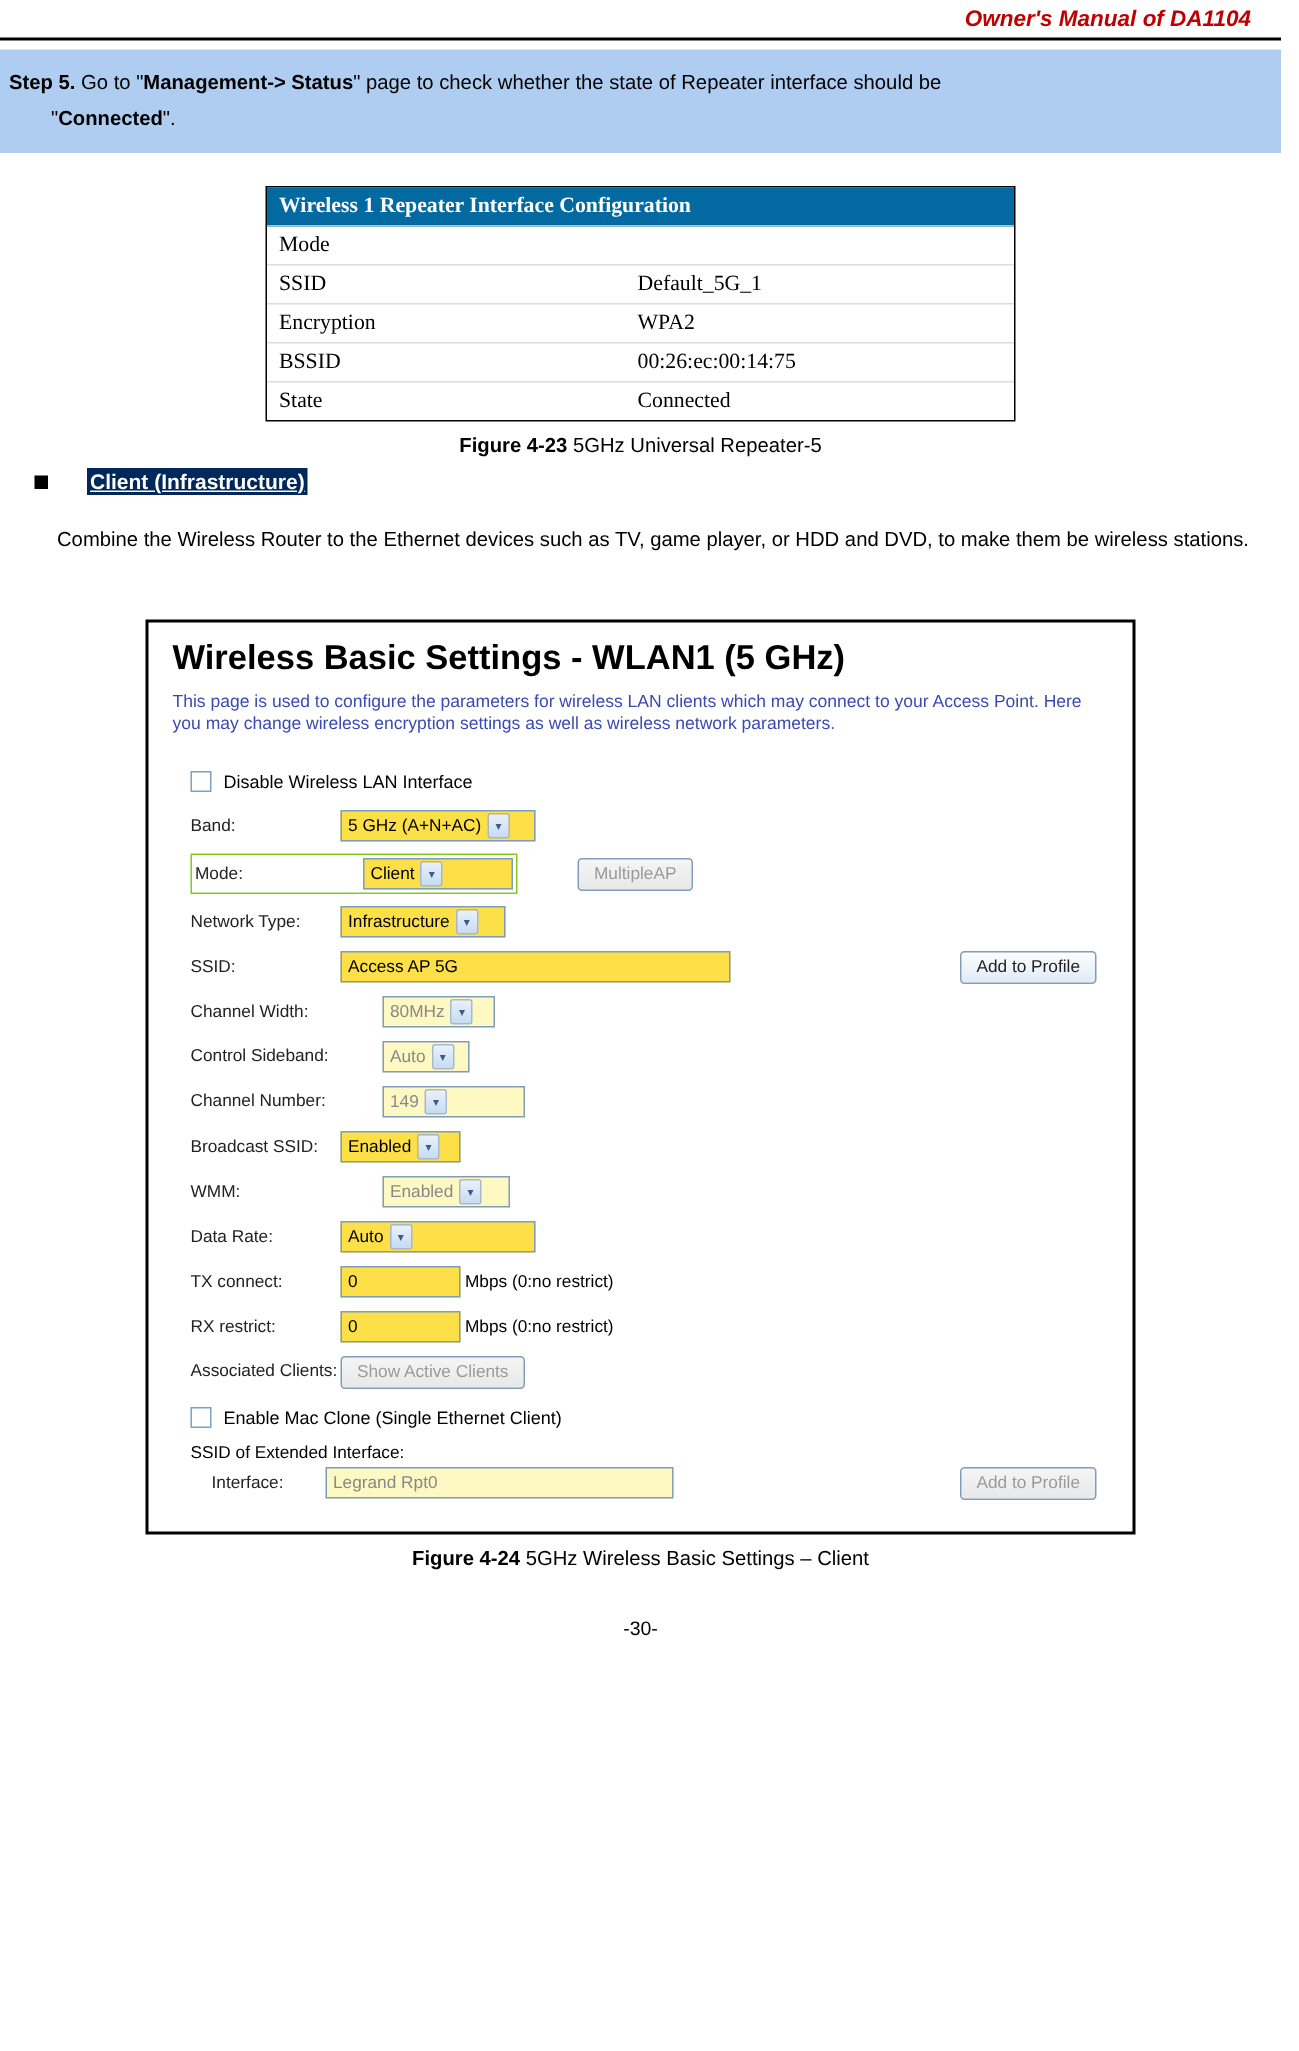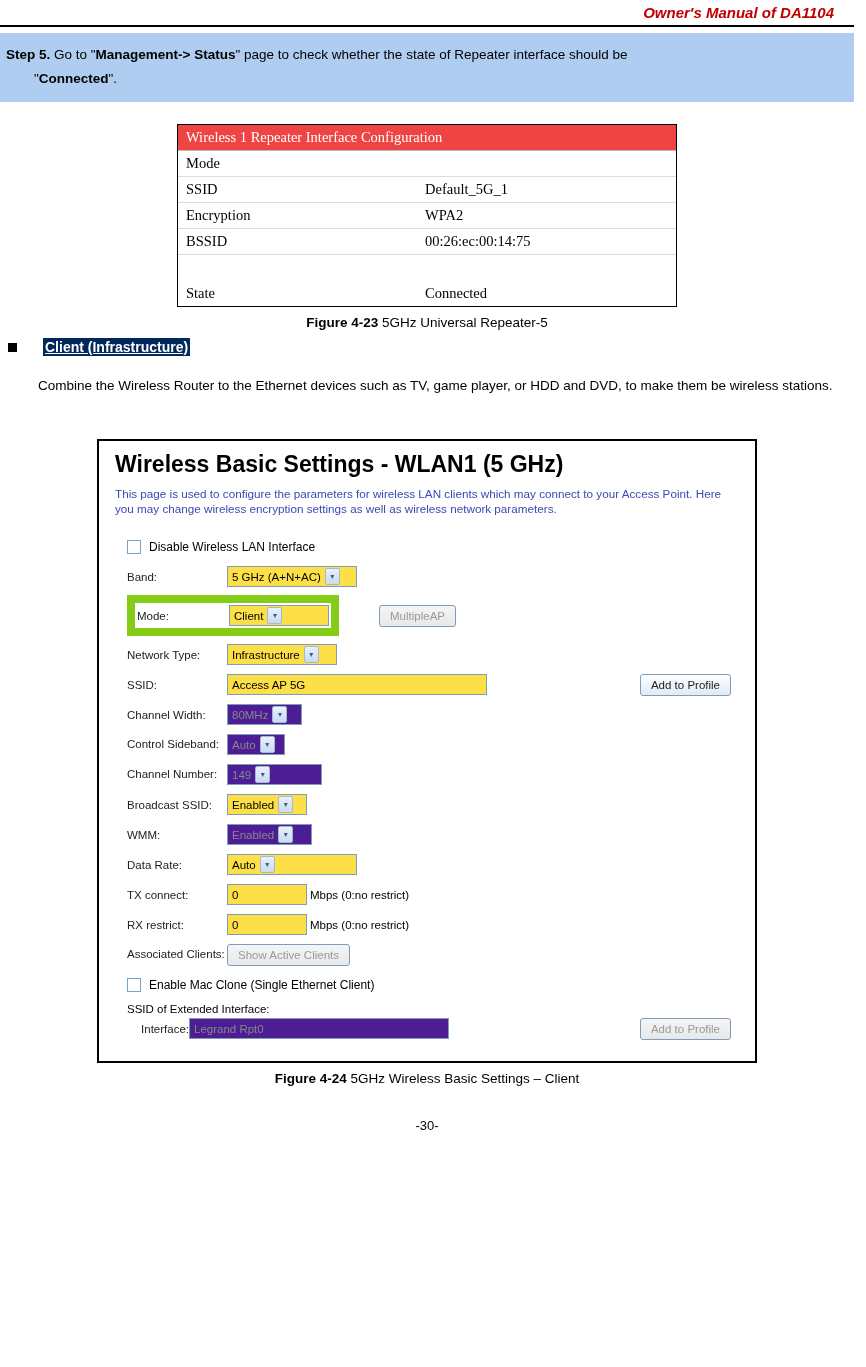--- a/index.html
+++ b/index.html
@@ -34,42 +34,42 @@
   .step-box .step-label { font-weight: bold; }
   .step-box .bold { font-weight: bold; }
   .step-indent { display:block; padding-left: 28px; }
 
   .fig-wrap { display:flex; flex-direction:column; align-items:center; margin-top: 22px; }
   .inner-screenshot1 {
     border: 1.5px solid #000;
     width: 500px;
   }
   .ss1-title {
-    background: #ef4444;
+    background: #0369a1;
     color: #fff;
-    font-weight: normal;
+    font-weight: bold;
     font-family: "Times New Roman", serif;
     padding: 4px 8px;
     border-bottom: 1px solid #bbb;
     font-size: 14.5px;
   }
   .ss1-row {
     display: flex;
     font-family: "Times New Roman", serif;
     font-size: 14.5px;
     border-bottom: 1px solid #ddd;
   }
-  .ss1-row:last-child { border-bottom: none; margin-top: 26px; }
+  .ss1-row:last-child { border-bottom: none; }
   .ss1-label { width: 48%; padding: 4px 8px; font-weight: normal; }
   .ss1-value { width: 52%; padding: 4px 8px; }
 
   .caption { margin: 8px 0 4px; font-size: 13.5px; }
   .caption b { font-weight: bold; }
 
-  .bullet-row { display:flex; align-items:flex-start; padding: 2px 6px 4px 8px; margin-top: 2px; }
+  .bullet-row { display:flex; align-items:flex-start; padding: 2px 6px 4px 23px; margin-top: 2px; }
   .bullet-sq { width: 9px; height: 9px; background:#000; margin-top:5px; margin-right: 26px; flex:none; }
   .bullet-title {
     background: #00285a;
     color: #fff;
     font-weight: bold;
     padding: 1px 2px;
     text-decoration: underline;
     font-size: 14px;
   }
 
@@ -109,22 +109,23 @@
   .sel, .txt {
     height: 21px;
     border: 1px solid #7f9db9;
     font-size: 11.5px;
     padding: 1px 4px;
     background: #fde047;
     display:inline-flex;
     align-items:center;
   }
   .sel.disabled, .txt.disabled {
-    background: #4c1d95;
+    background: #fef9c3;
     color:#888;
+    margin-left:28px;
   }
   .sel .arrow {
     width: 15px; height: 17px;
     background: linear-gradient(#eaf1fb,#c7dbf2);
     border: 1px solid #a7b7cd;
     border-radius: 2px;
     margin-left: 4px;
     display:inline-flex; align-items:center; justify-content:center;
     font-size: 8px; color:#3b5b89;
   }
@@ -132,21 +133,21 @@
     height: 22px;
     border: 1px solid #7f9db9;
     border-radius: 3px;
     background: linear-gradient(#fdfefe,#dfeaf6);
     font-size: 11.5px;
     padding: 2px 10px;
     display:inline-flex; align-items:center;
     color:#222;
   }
   .btn.disabled { color:#9a9a9a; background: linear-gradient(#f5f5f5,#e8e8e8); }
-  .highlight-box { border: 8px solid #84cc16; padding: 2px 2px; display:flex; align-items:center; }
+  .highlight-box { border: 1px solid #84cc16; padding: 2px 2px; display:flex; align-items:center;gap:20px; }
   .ml-auto { margin-left:auto; }
   .mbps { font-size: 11.5px; margin-left: 3px; }
 
   .bottom-para { padding: 14px 6px 0 6px; }
   .page-num { text-align:center; padding: 28px 0 4px; font-size: 13px; }
 </style>
 </head>
 <body>
 
 <div class="page">
@@ -315,21 +316,21 @@
           <div class="ss2-row">
             <span class="cb"></span>
             <span>Enable Mac Clone (Single Ethernet Client)</span>
           </div>
 
           <div style="font-size:11.5px; margin-top:2px;">
             <span>SSID of Extended Interface:</span>
           </div>
           <div class="ss2-row" style="margin-top:2px;text-align:right;">
             <span class="ss2-label" style="width:62px; font-size:11.5px;">Interface:</span>
-            <span class="txt disabled" style="width:260px">
+            <span class="txt disabled" style="width:232px">
               <span>Legrand Rpt0</span>
             </span>
             <span class="btn disabled ml-auto" style="margin-right:8px">Add to Profile</span>
           </div>
 
         </div>
       </div>
     </div>
 
     <div class="caption">

